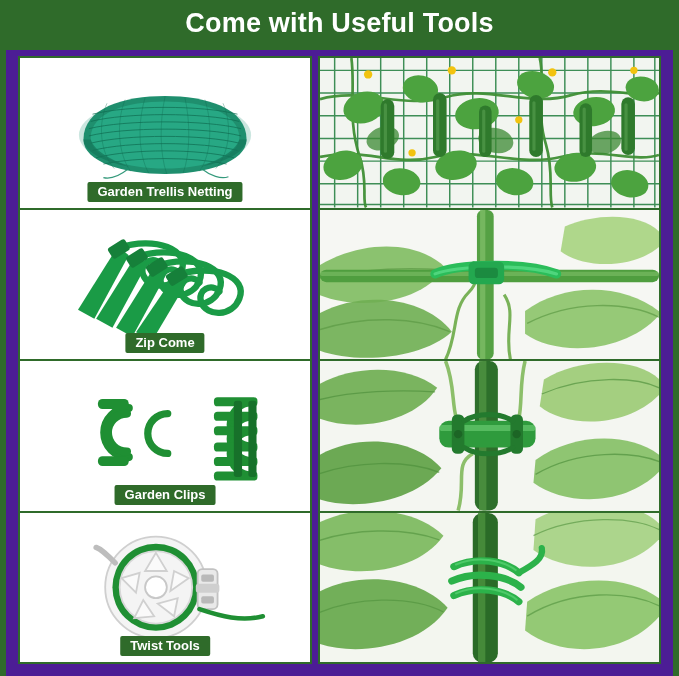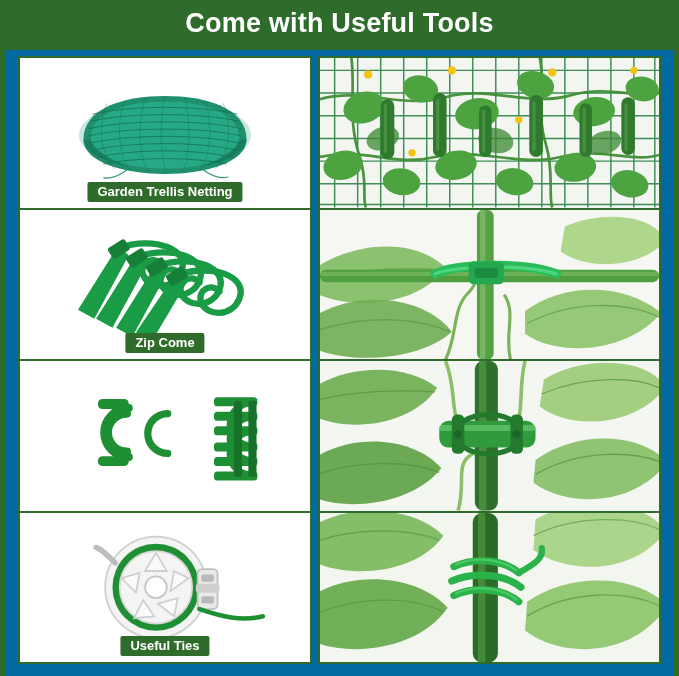--- a/index.html
+++ b/index.html
@@ -10,21 +10,21 @@
   body {
     width: 679px;
     height: 676px;
     font-family: "Liberation Sans", sans-serif;
     overflow: hidden;
   }
   .page {
     position: relative;
     width: 679px;
     height: 676px;
-    background: #0369a1;
+    background: #4c1d95;
     box-sizing: border-box;
     border: 6px solid #2f6b2a;
     border-top: none;
     border-bottom: none;
   }
   
   .header {
     height: 50px;
     background: #2f6b2a;
     color: #ffffff;
@@ -214,20 +214,21 @@
                 <rect x="214" y="96" width="48" height="10" rx="4"></rect>
                 <rect x="214" y="112" width="48" height="10" rx="4"></rect>
               </g>
               <g fill="#17712a">
                 <rect x="236" y="34" width="9" height="84" rx="3"></rect>
                 <rect x="252" y="34" width="9" height="84" rx="3"></rect>
               </g>
             </g>
           </svg>
         </div>
+        <div class="caption">Garden Clips</div>
       </div>
 
       <div class="tool-cell">
         <div class="art">
           <svg viewBox="0 0 320 145" preserveAspectRatio="xMidYMid meet">
             <g>
               <circle cx="150" cy="72" r="56" fill="#f4f4f4" stroke="#cfcfcf" stroke-width="2"></circle>
               <circle cx="150" cy="72" r="48" fill="#1f8f33"></circle>
               <circle cx="150" cy="72" r="40" fill="#f4f4f4" stroke="#d8d8d8" stroke-width="2"></circle>
               <g fill="#fafafa" stroke="#d0d0d0" stroke-width="2">
@@ -244,21 +245,21 @@
                 <rect x="200" y="58" width="14" height="8" rx="2" fill="#b9b9b9"></rect>
                 <rect x="200" y="82" width="14" height="8" rx="2" fill="#b9b9b9"></rect>
                 <rect x="194" y="68" width="26" height="10" rx="3" fill="#cfcfcf"></rect>
               </g>
 
               <path d="M198 96 C222 104 244 110 268 104" fill="none" stroke="#1f8f33" stroke-width="5" stroke-linecap="round"></path>
               <path d="M105 45 C96 36 90 30 84 28" fill="none" stroke="#bdbdbd" stroke-width="6" stroke-linecap="round"></path>
             </g>
           </svg>
         </div>
-        <div class="caption">Useful Ties</div>
+        <div class="caption">Twist Tools</div>
       </div>
     </div>
 
     <div class="right-col">
 
       <div class="photo-cell">
         <div class="art">
           <svg viewBox="0 0 324 145" preserveAspectRatio="none">
             <rect width="324" height="145" fill="#f2f5f0"></rect>
 

